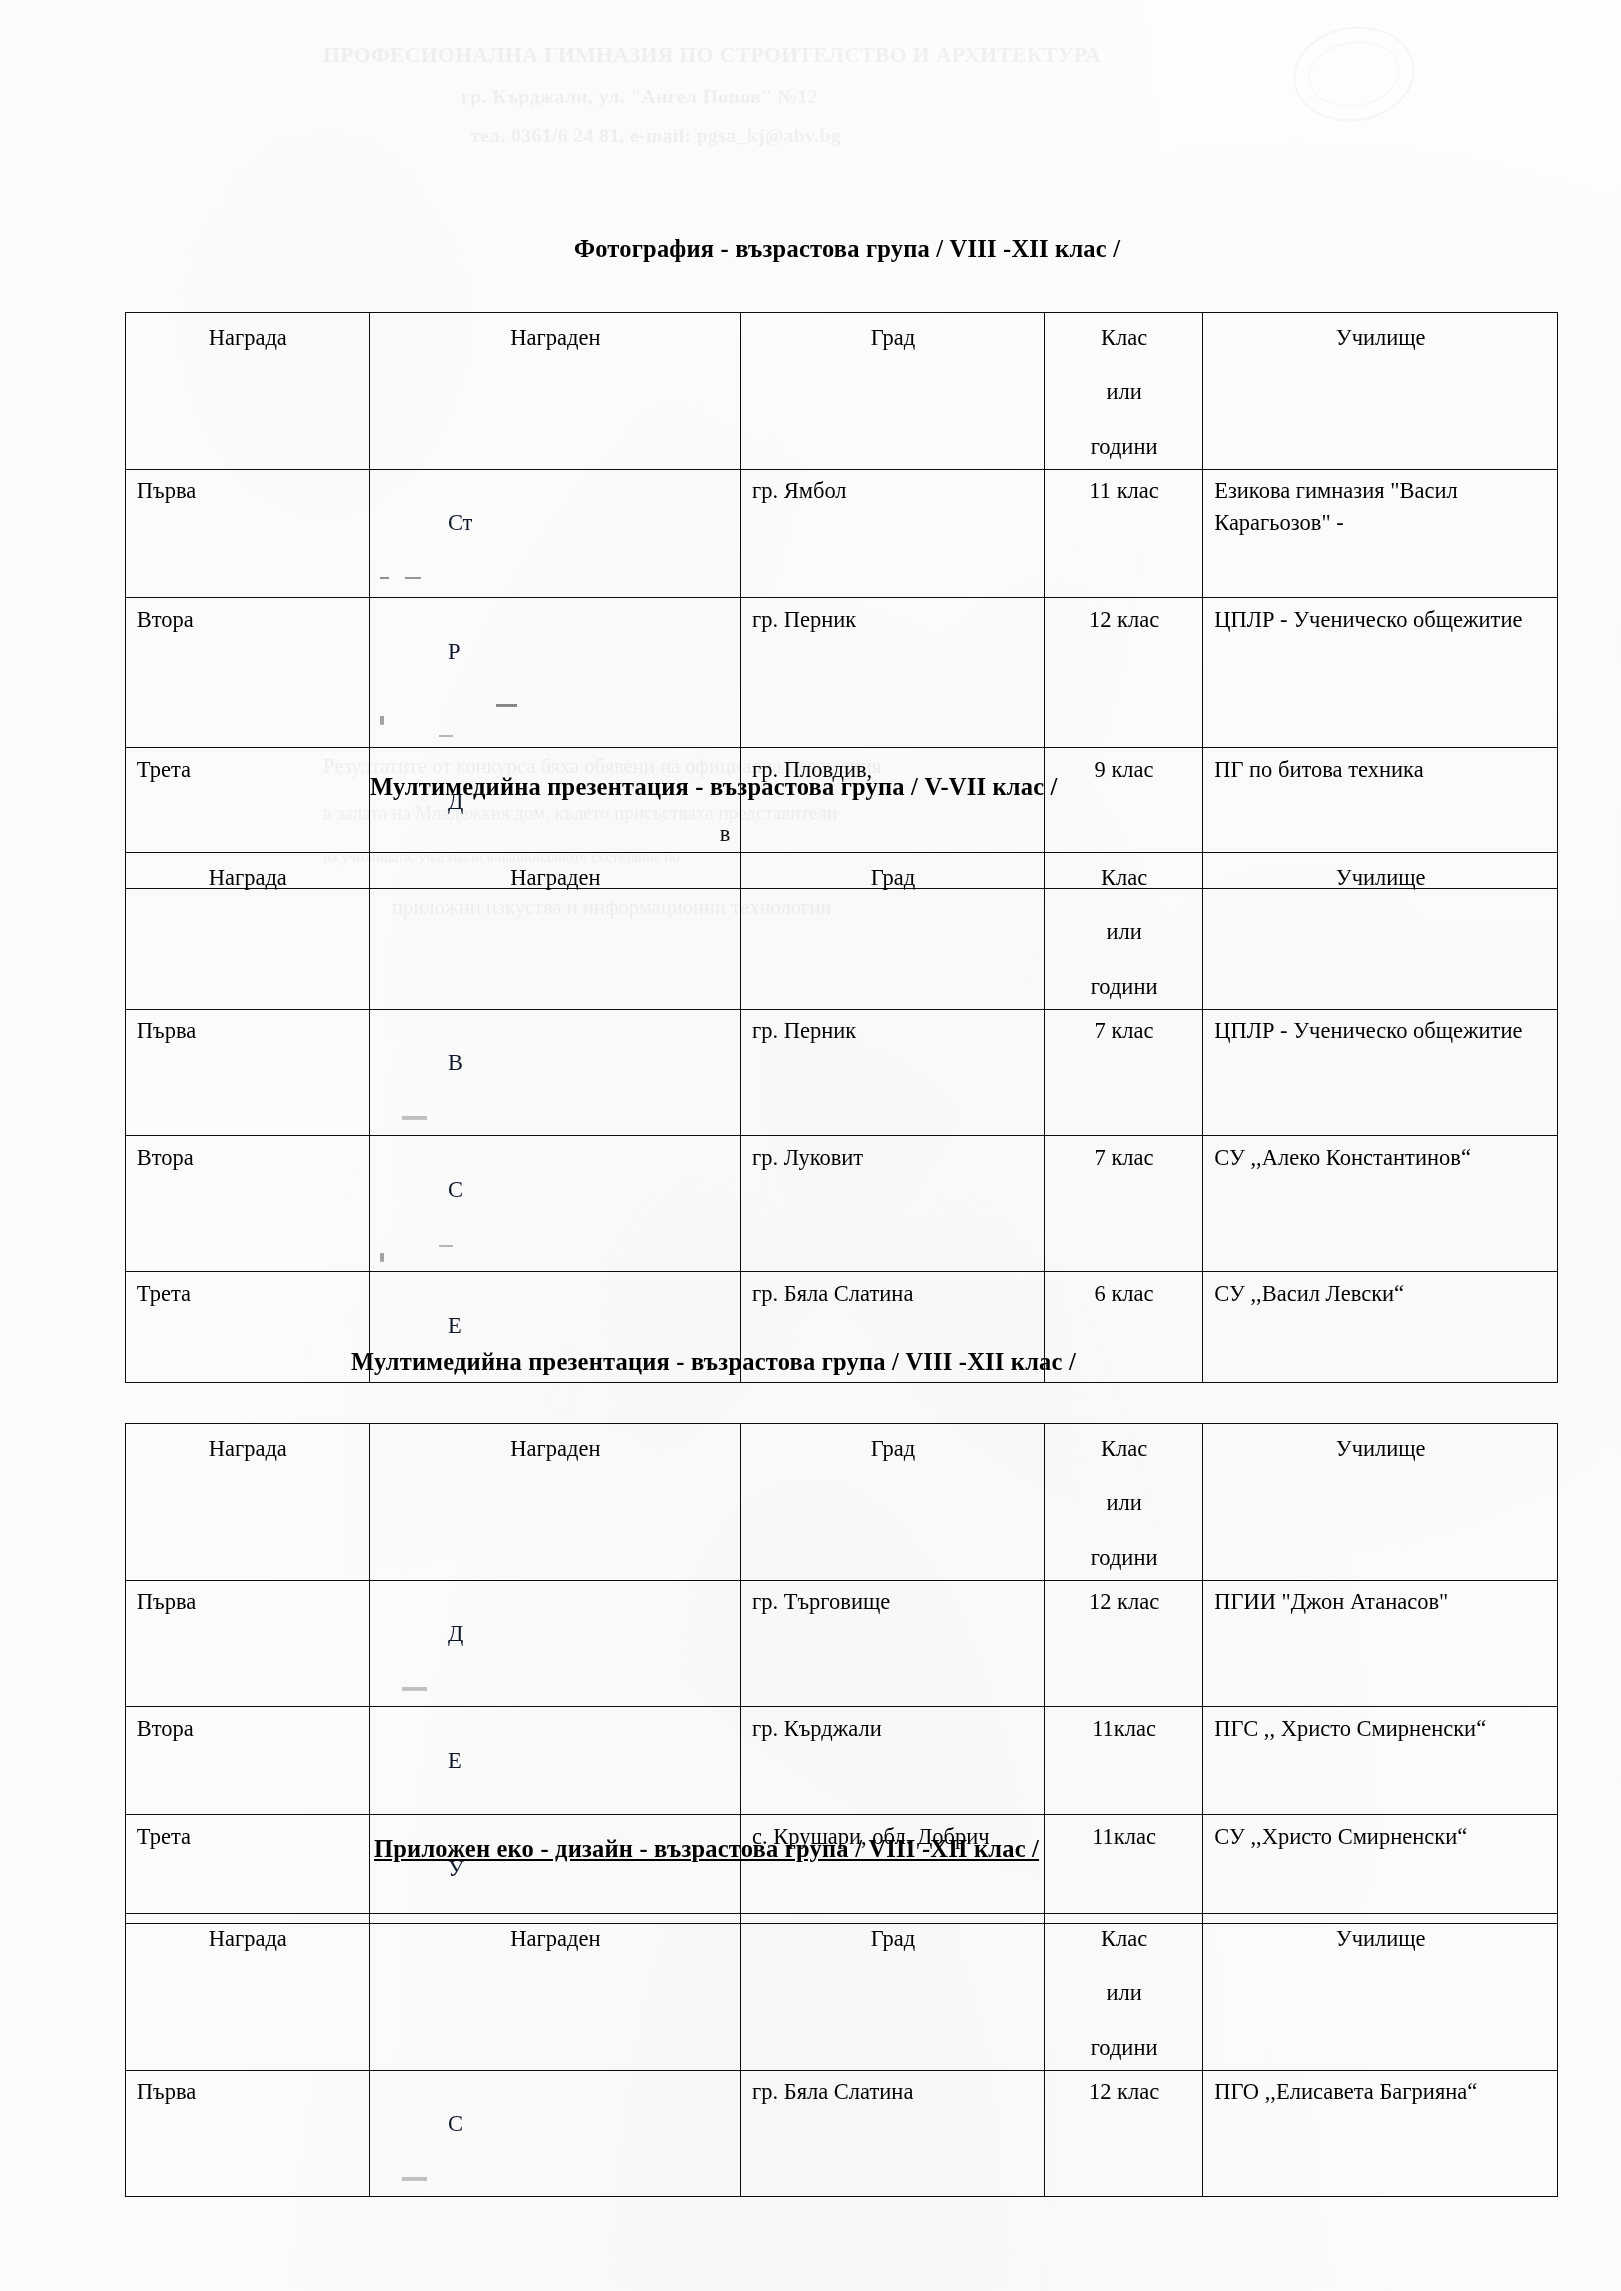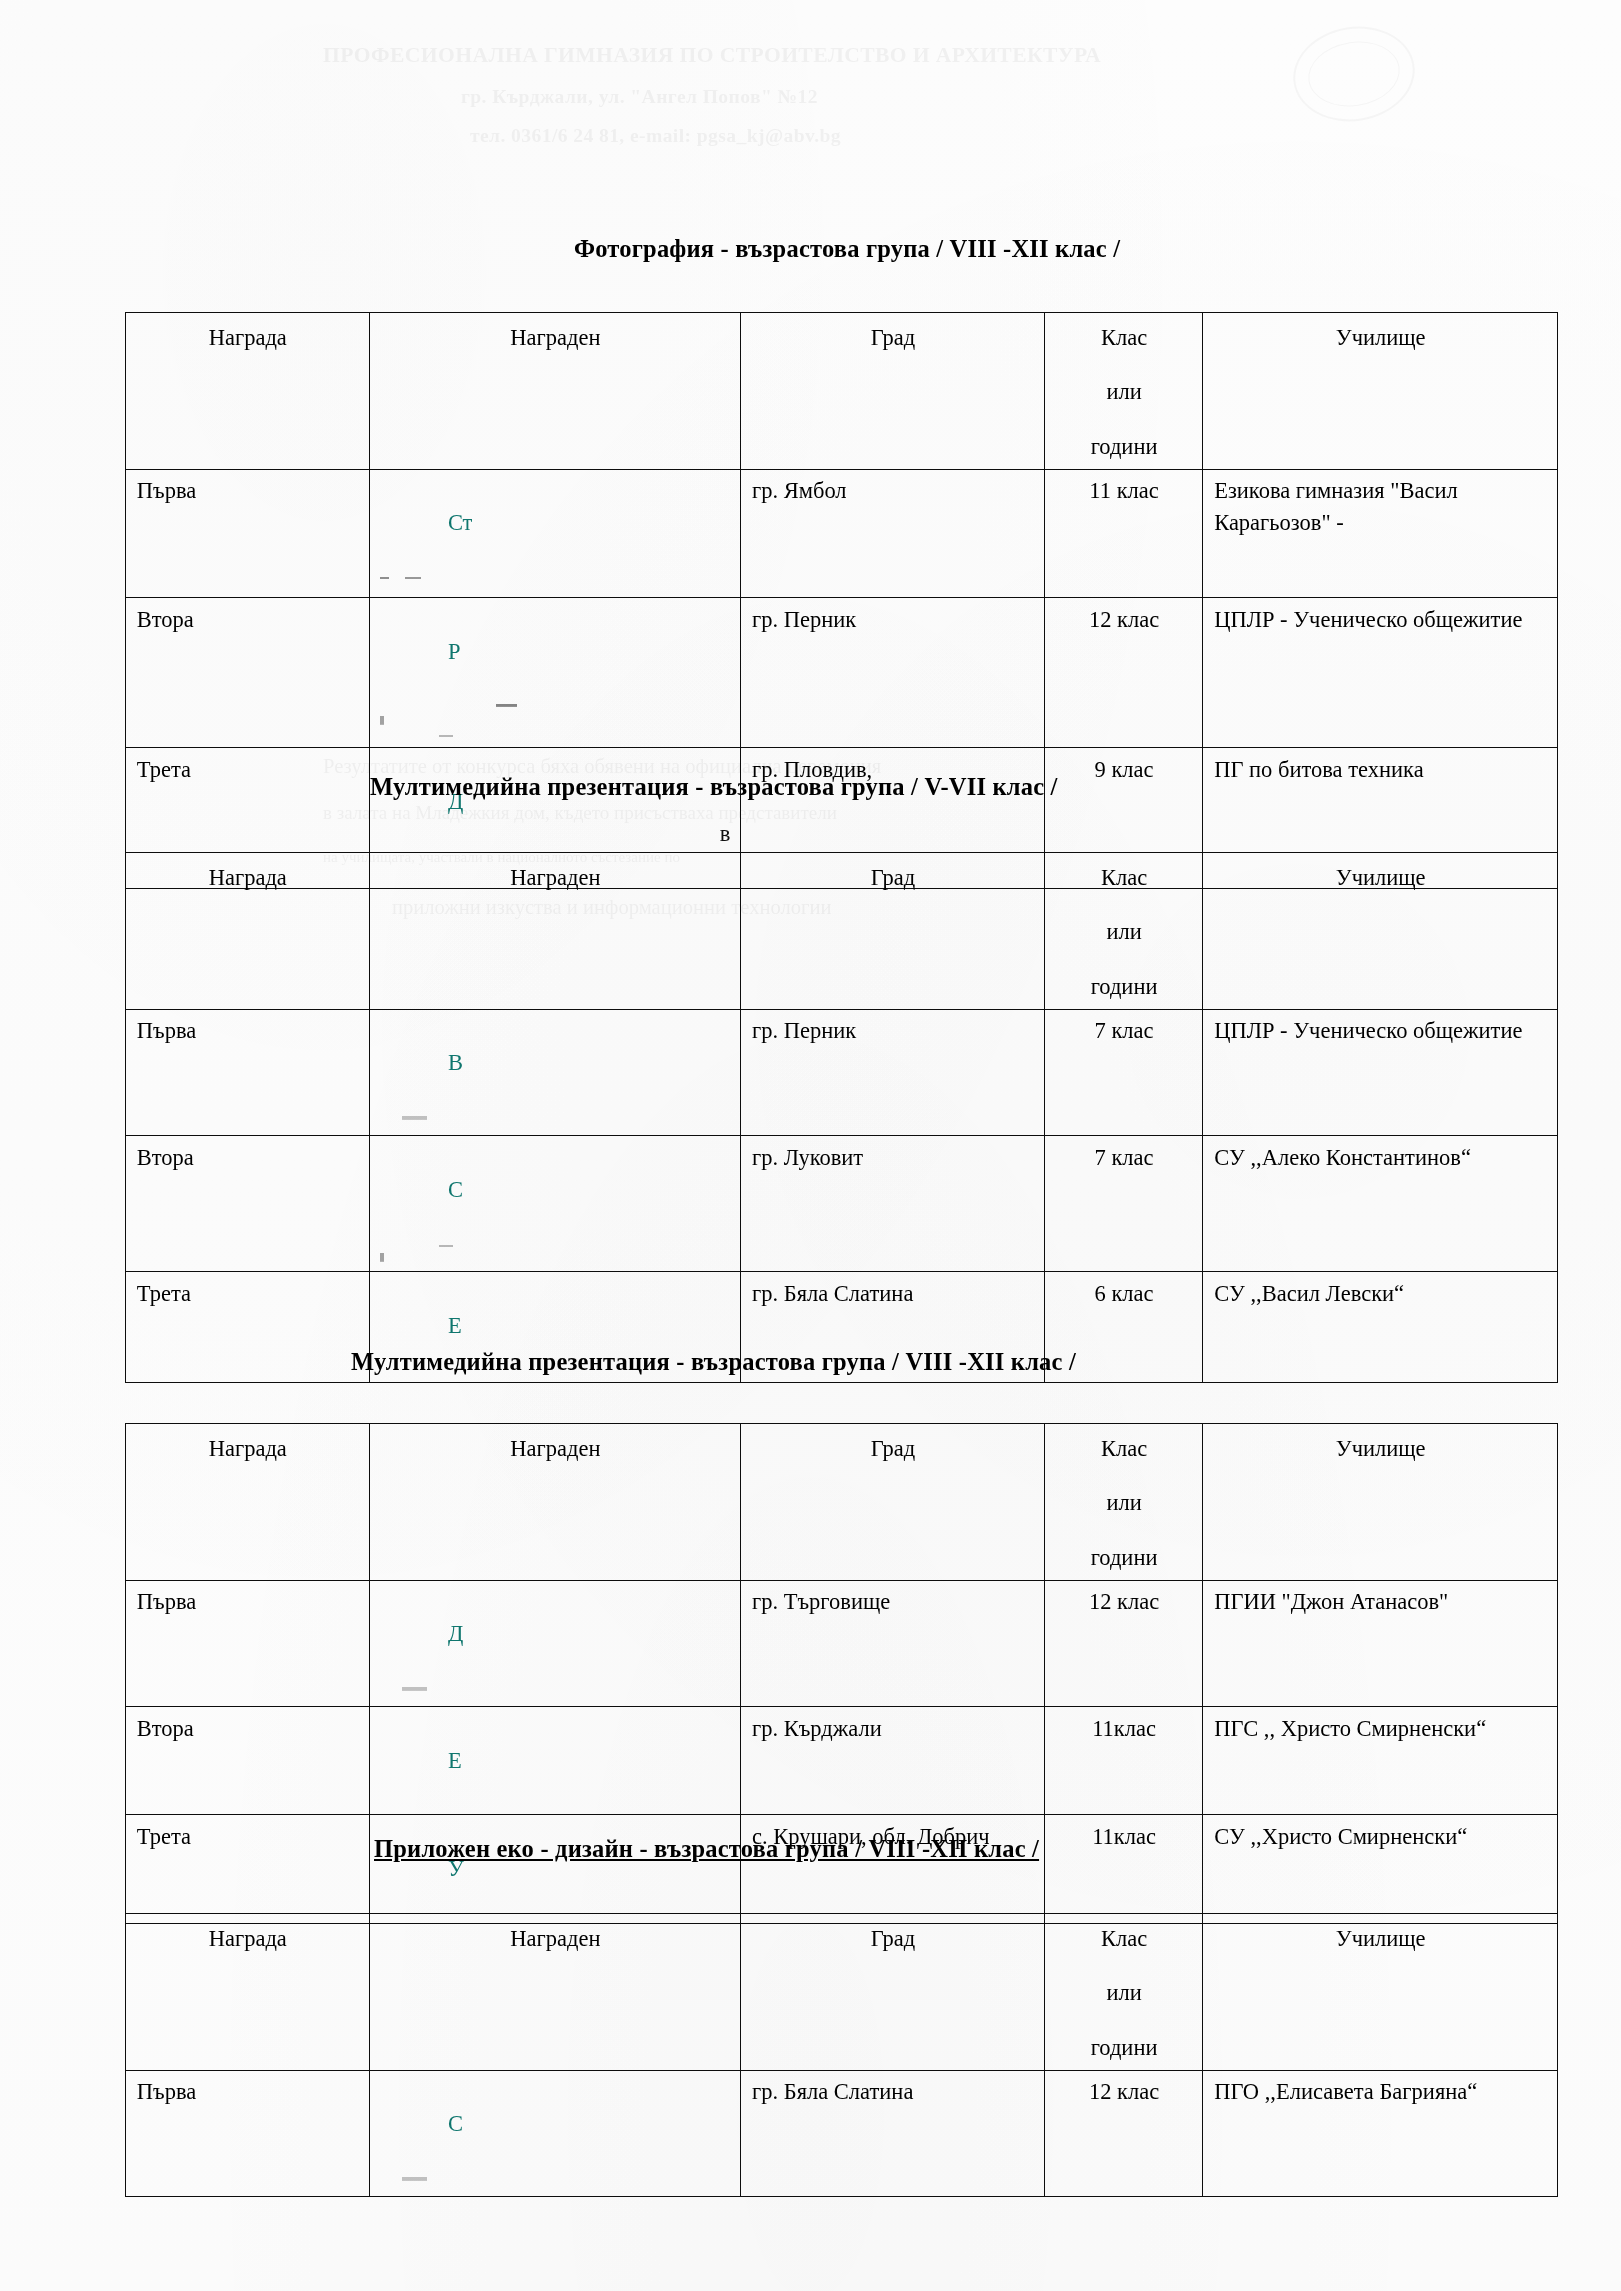--- a/index.html
+++ b/index.html
@@ -110,21 +110,21 @@
   .c-school  { width: 333px; }
 
   
   .redact {
     position: relative;
     display: block;
     min-height: 21.6px;
     white-space: pre;
   }
   .redact .frag {
-    color: #0f766e;
+    color: #0f172a;
     text-align: center;
   }
   .redact .frag-far {
     float: right;
     color: #101010;
   }
   .smudge {
     display: block;
     height: 11.8px;
     margin-top: 2px;

